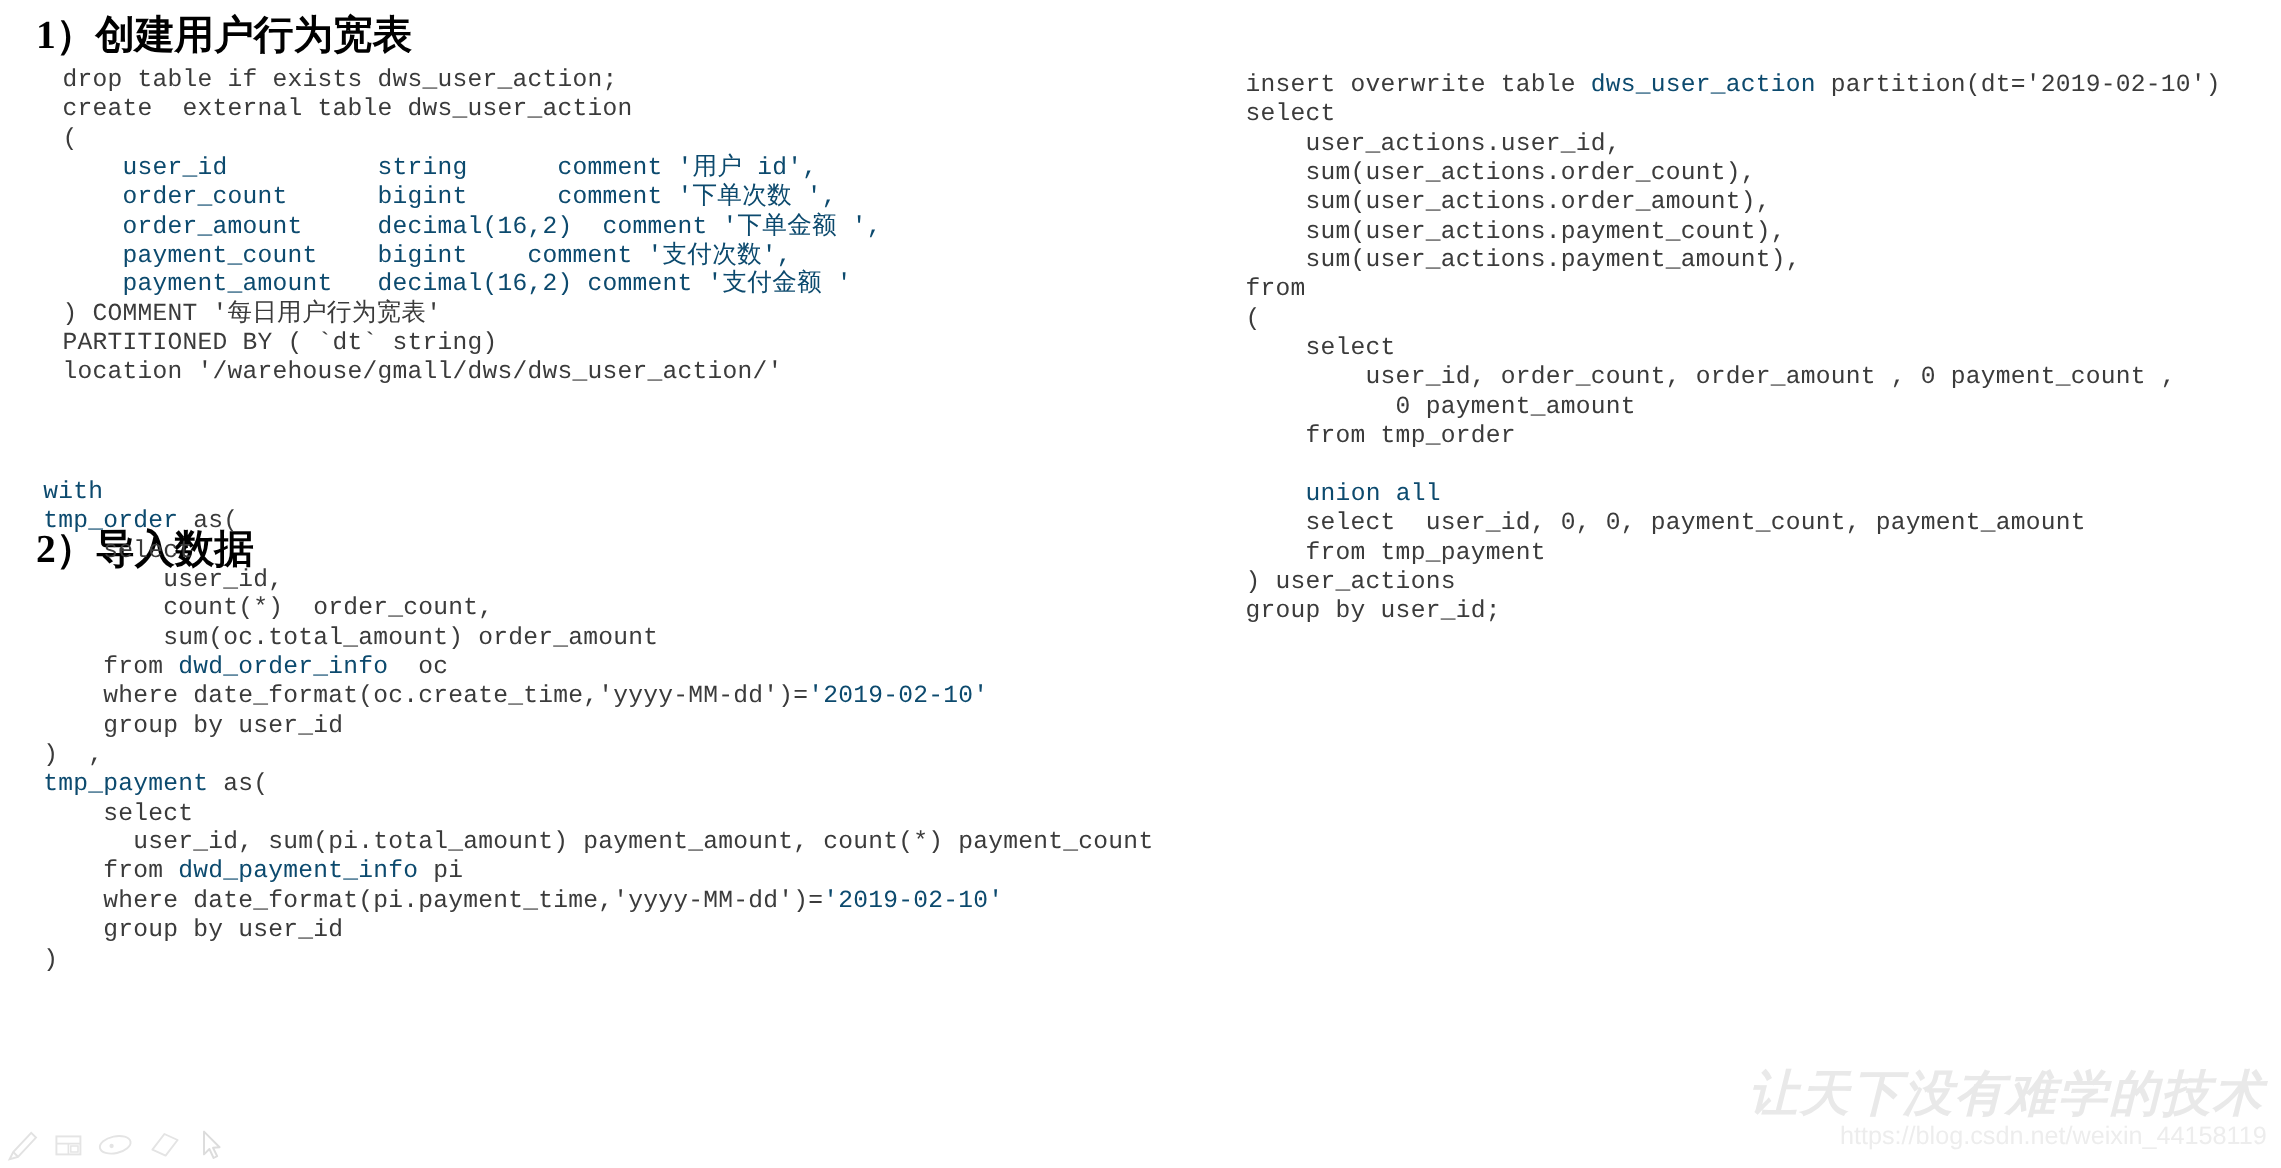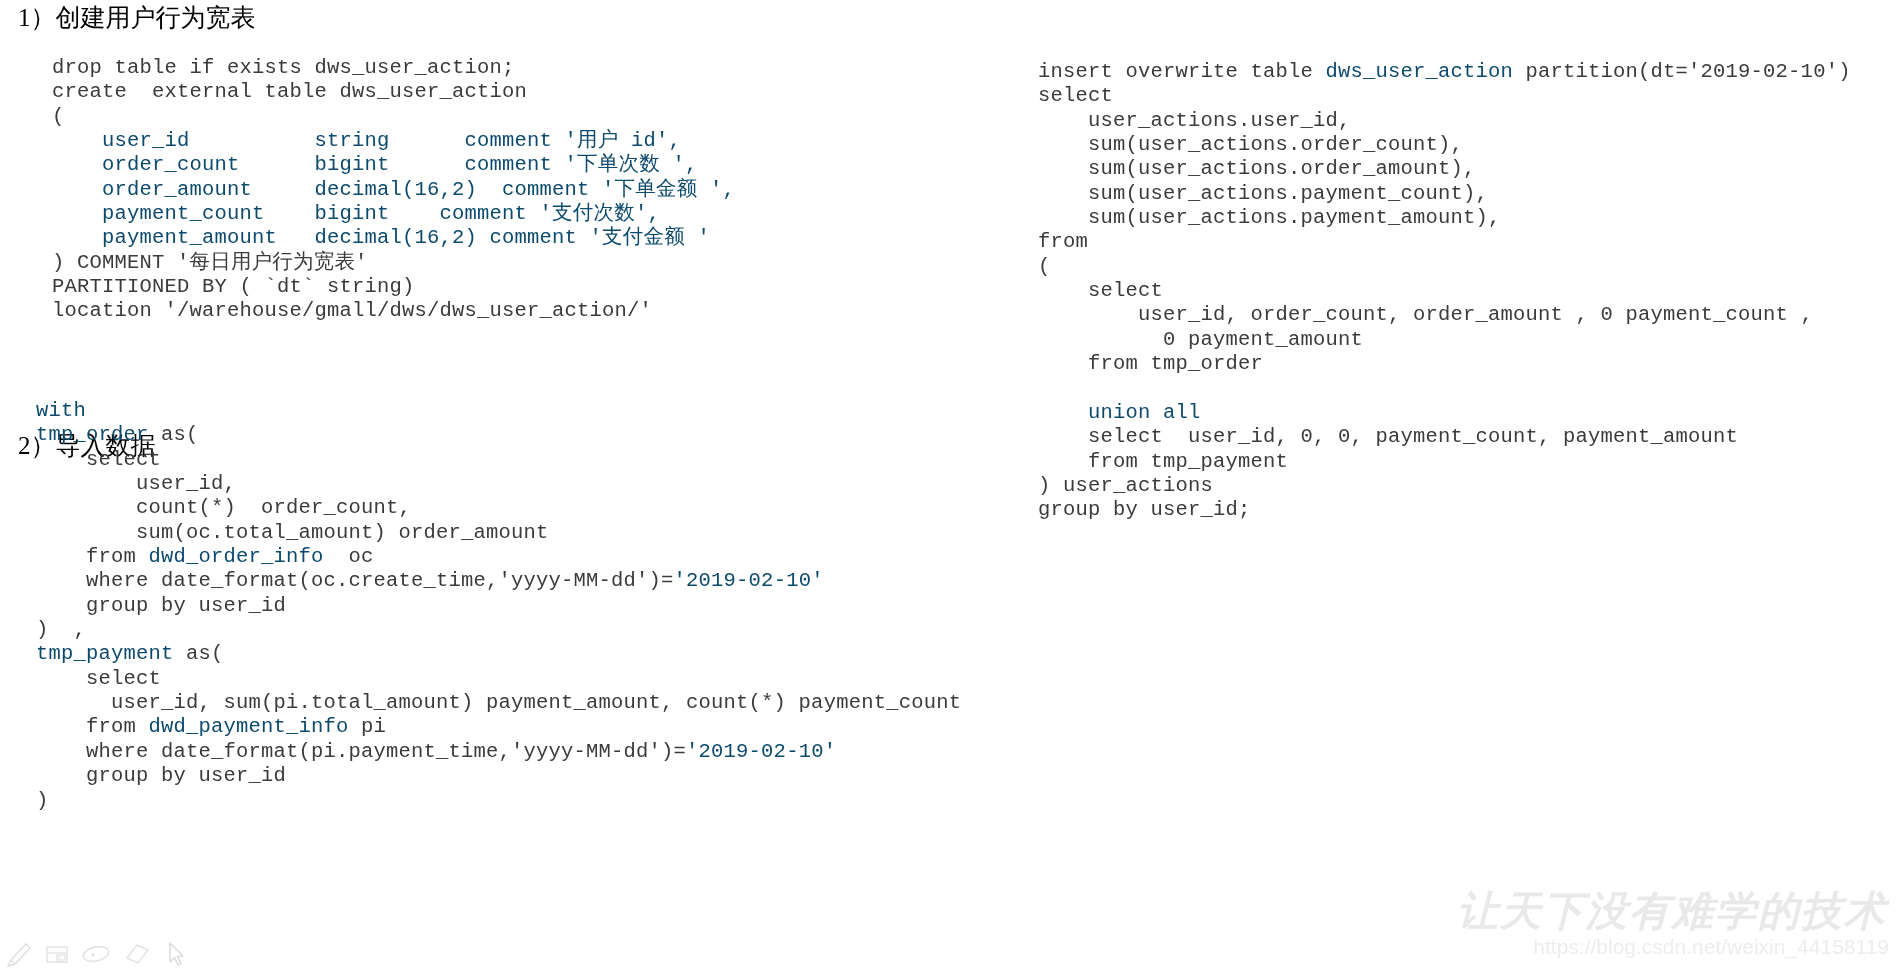--- a/index.html
+++ b/index.html
@@ -20,26 +20,26 @@
   .col {
     position: absolute;
     top: 0;
   }
   .col-left  { left: 8px;  width: 1000px; }
   .col-right { left: 1022px; width: 880px; }
 
   
   .section-heading {
     font-family: "Liberation Serif", serif;
-    font-weight: normal;
-    font-size: 25px;
+    font-weight: bold;
+    font-size: 33px;
     line-height: 32px;
     color: #000000;
     white-space: pre;
-    margin: 0;
+    margin: 12px;
   }
   .heading-1 { position: absolute; left: 10px; top: 2px; }
   .heading-2 { position: absolute; left: 10px; top: 430px; }
 
   
   .code-block {
     font-family: "Liberation Mono", "DejaVu Sans Mono", monospace;
     font-size: 20.5px;
     line-height: 24.35px;
     letter-spacing: 0.2px;

